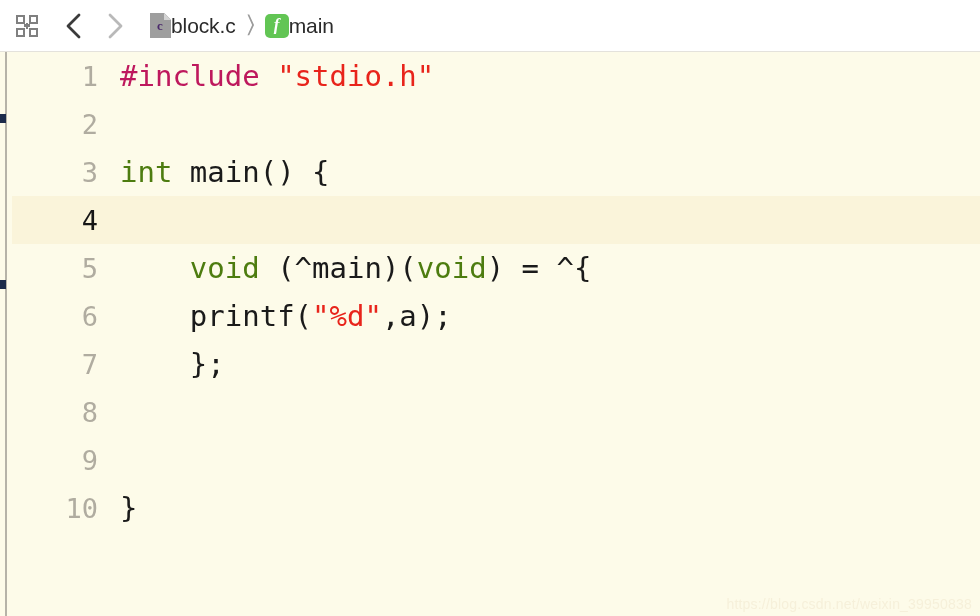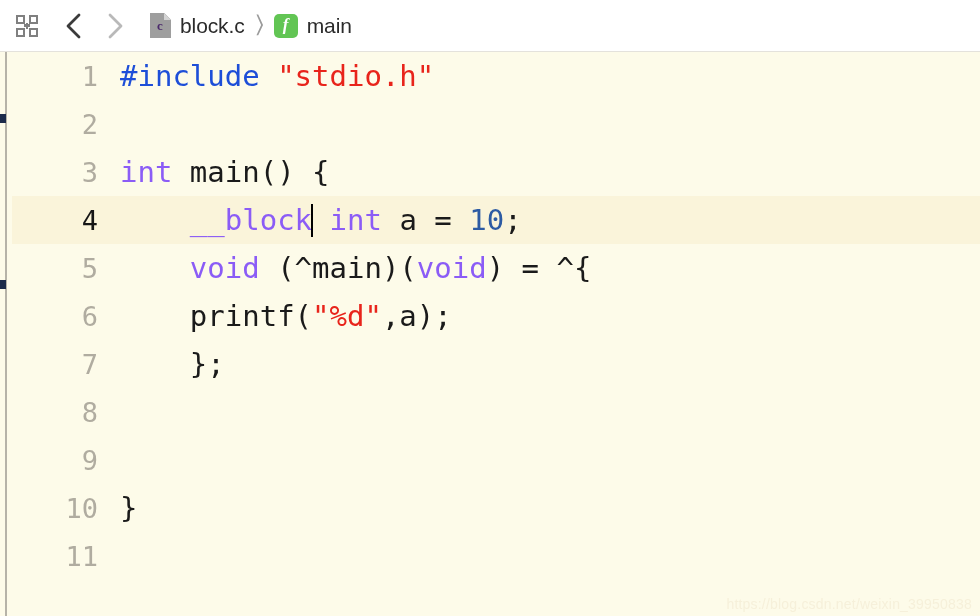--- a/index.html
+++ b/index.html
@@ -90,21 +90,20 @@
   .crumb {
     display: flex;
     align-items: center;
     height: 34px;
     padding: 0 2px;
   }
 
   .crumb-label {
     font-size: 21px;
     color: #2b2b2b;
-    margin-left: 9px;
     letter-spacing: -0.1px;
     white-space: nowrap;
   }
 
   
   .file-c-icon {
     width: 21px;
     height: 25px;
     position: relative;
     flex: 0 0 auto;
@@ -225,23 +224,23 @@
 
   .code-text {
     font-family: "DejaVu Sans Mono", monospace;
     font-size: 29px;
     line-height: 1;
     color: #1a1a1a;
     white-space: pre;
     letter-spacing: 0px;
   }
 
-  .tok-pre  { color: #1d4ed8; }   
+  .tok-pre  { color: #be185d; }   
   .tok-str  { color: #e8241b; }   
-  .tok-kw   { color: #8b5cf6; }   
+  .tok-kw   { color: #4d7c0f; }   
   .tok-num  { color: #2d5ba3; }   
   .tok-plain{ color: #1a1a1a; }
 
   .caret {
     display: inline-block;
     width: 2px;
     height: 33px;
     background: #000000;
     vertical-align: -7px;
     margin: 0 -1px;
@@ -325,21 +324,20 @@
         <div class="code-line">
           <div class="lineno">2</div>
           <div class="code-text"></div>
         </div>
         <div class="code-line">
           <div class="lineno">3</div>
           <div class="code-text"><span class="tok-kw">int</span><span class="tok-plain"> </span><span class="tok-plain">main</span><span class="tok-plain">() {</span></div>
         </div>
         <div class="code-line active">
           <div class="lineno">4</div>
-          <div class="code-text"><span class="tok-plain">    </span><span class="tok-kw">__block</span><span class="caret"></span><span class="tok-plain"> </span><span class="tok-kw">int</span><span class="tok-plain"> a = </span><span class="tok-num">10</span><span class="tok-plain">;</span></div>
         </div>
         <div class="code-line">
           <div class="lineno">5</div>
           <div class="code-text"><span class="tok-plain">    </span><span class="tok-kw">void</span><span class="tok-plain"> (^main)(</span><span class="tok-kw">void</span><span class="tok-plain">) = ^{</span></div>
         </div>
         <div class="code-line">
           <div class="lineno">6</div>
           <div class="code-text"><span class="tok-plain">    printf(</span><span class="tok-str">"%d"</span><span class="tok-plain">,a);</span></div>
         </div>
         <div class="code-line">
@@ -349,22 +347,18 @@
         <div class="code-line">
           <div class="lineno">8</div>
         </div>
         <div class="code-line">
           <div class="lineno">9</div>
         </div>
         <div class="code-line">
           <div class="lineno">10</div>
           <div class="code-text"><span class="tok-plain">}</span></div>
         </div>
-        <div class="code-line">
-          <div class="lineno">11</div>
-          <div class="code-text"></div>
-        </div>
       </div>
 
     <div id="watermark">https://blog.csdn.net/weixin_39950838</div>
   </div>
 
 </div>
 
 </body></html>

